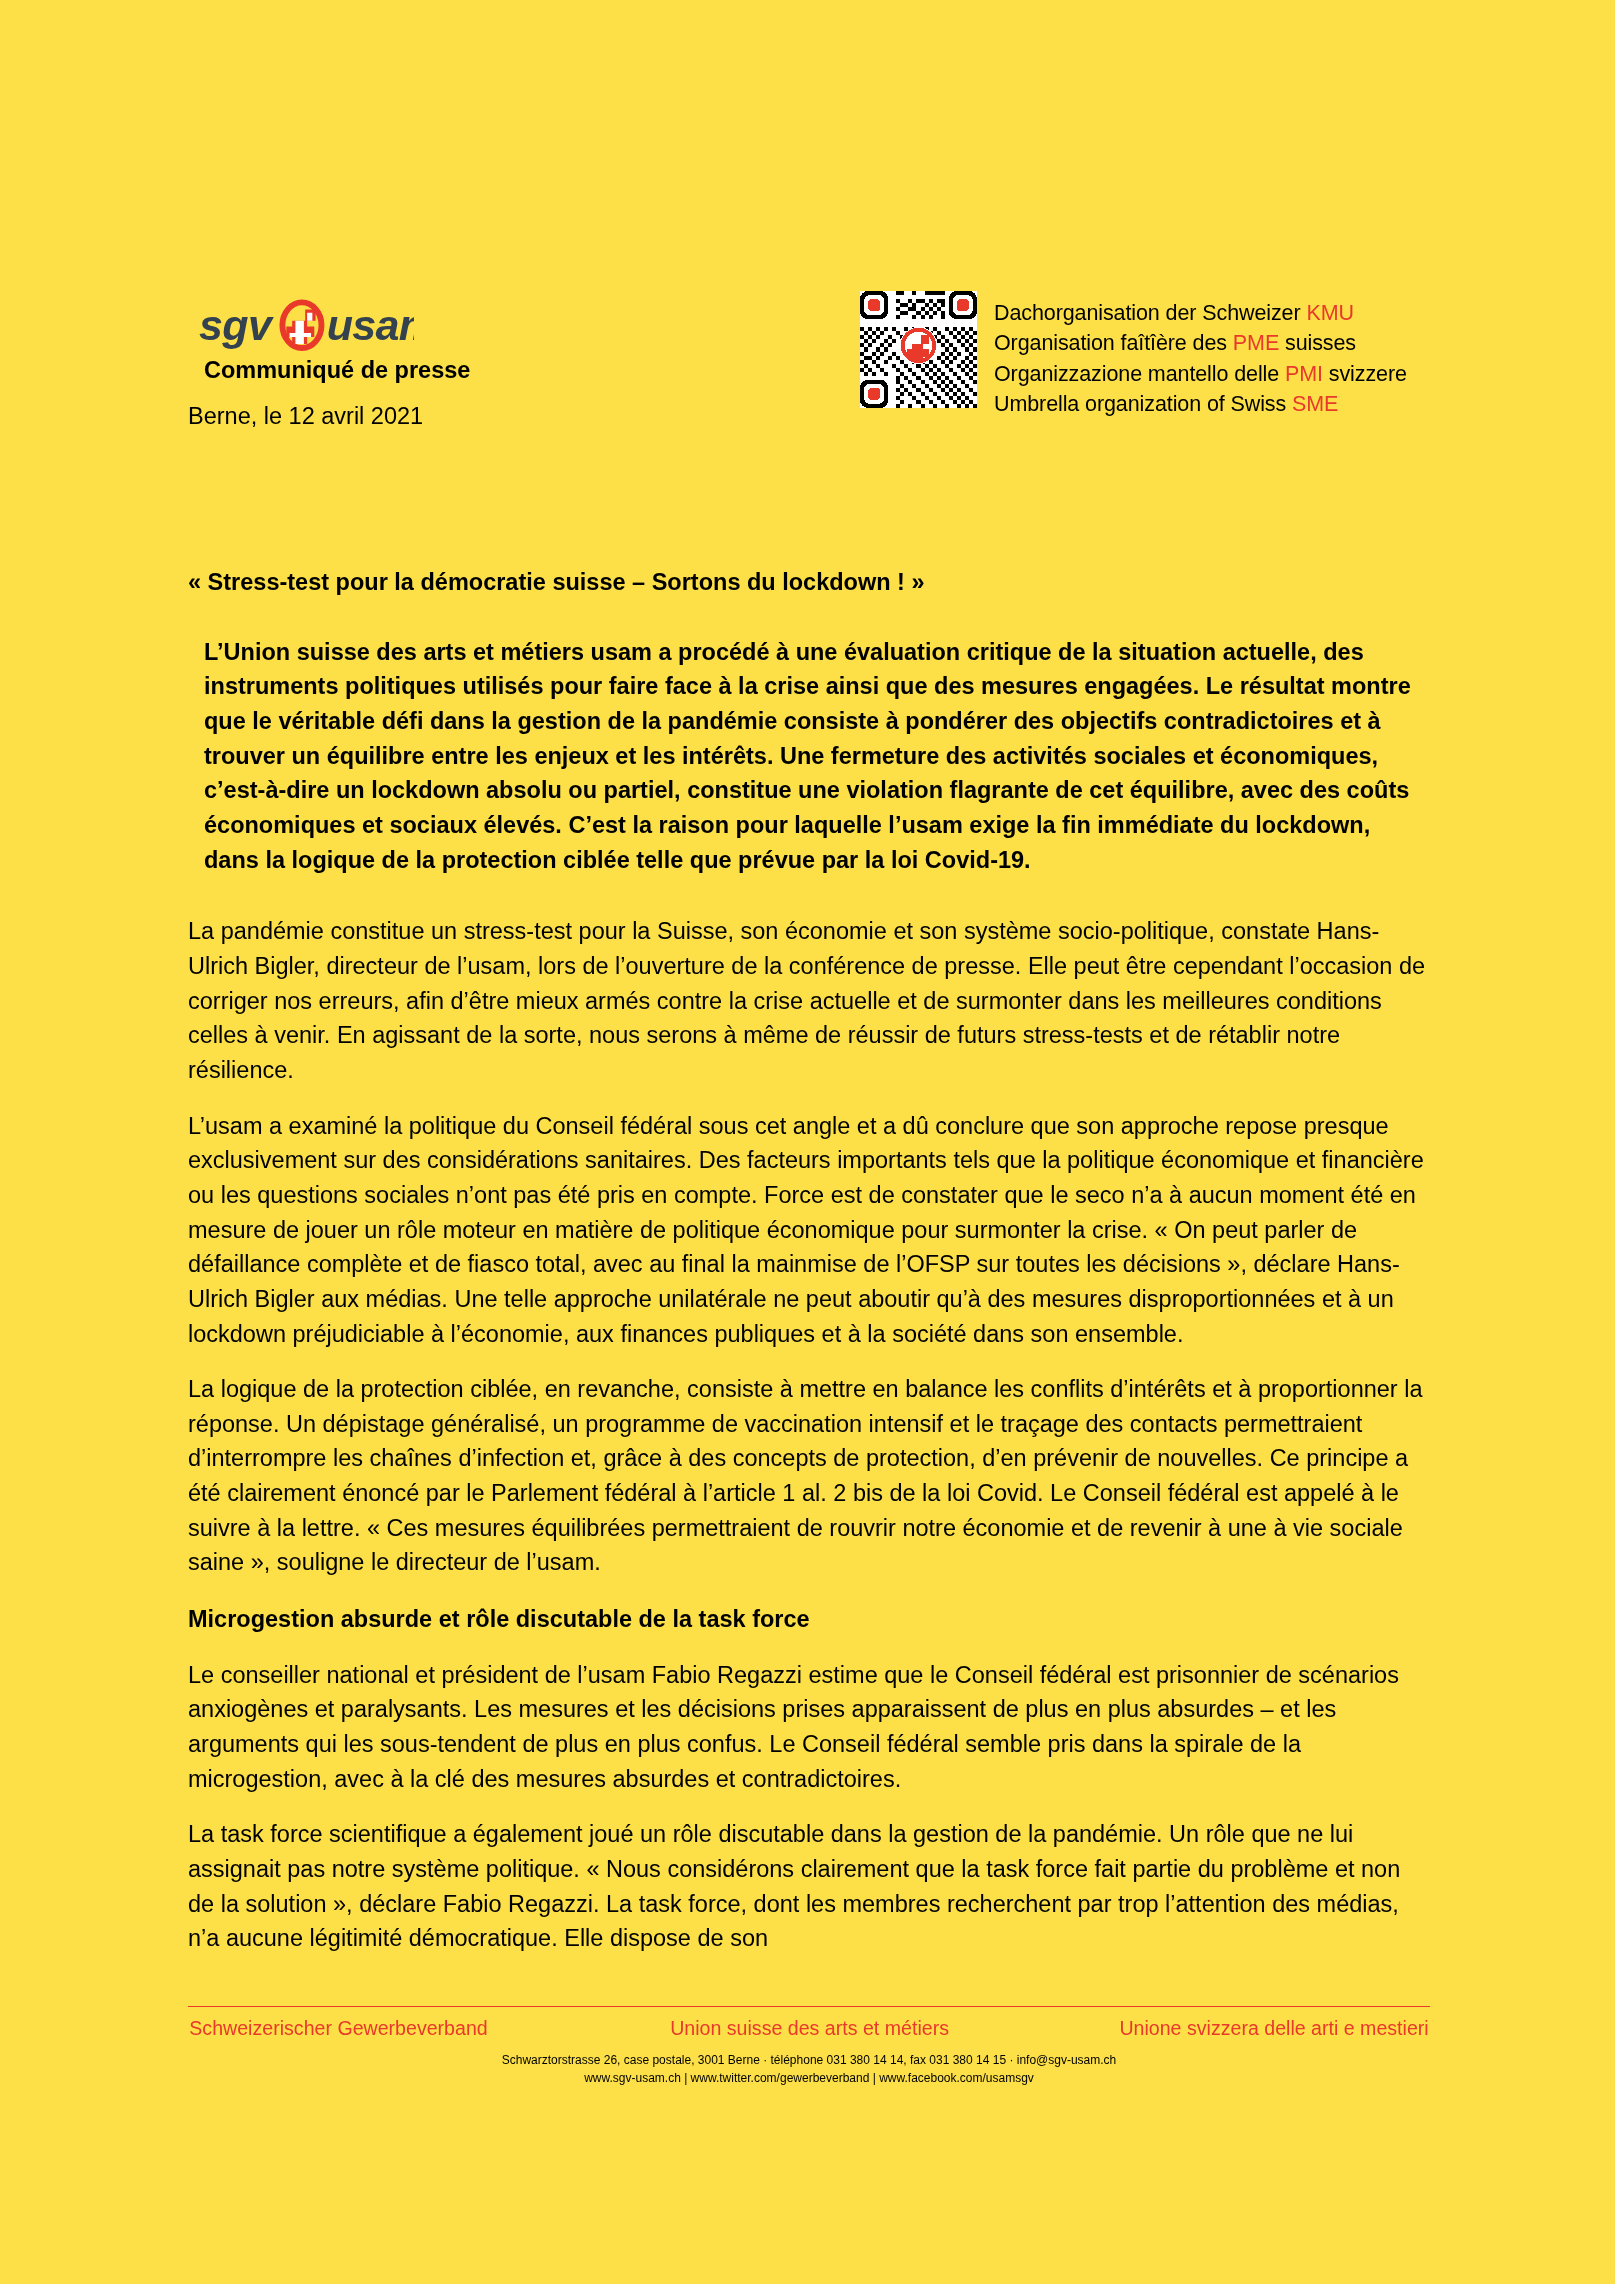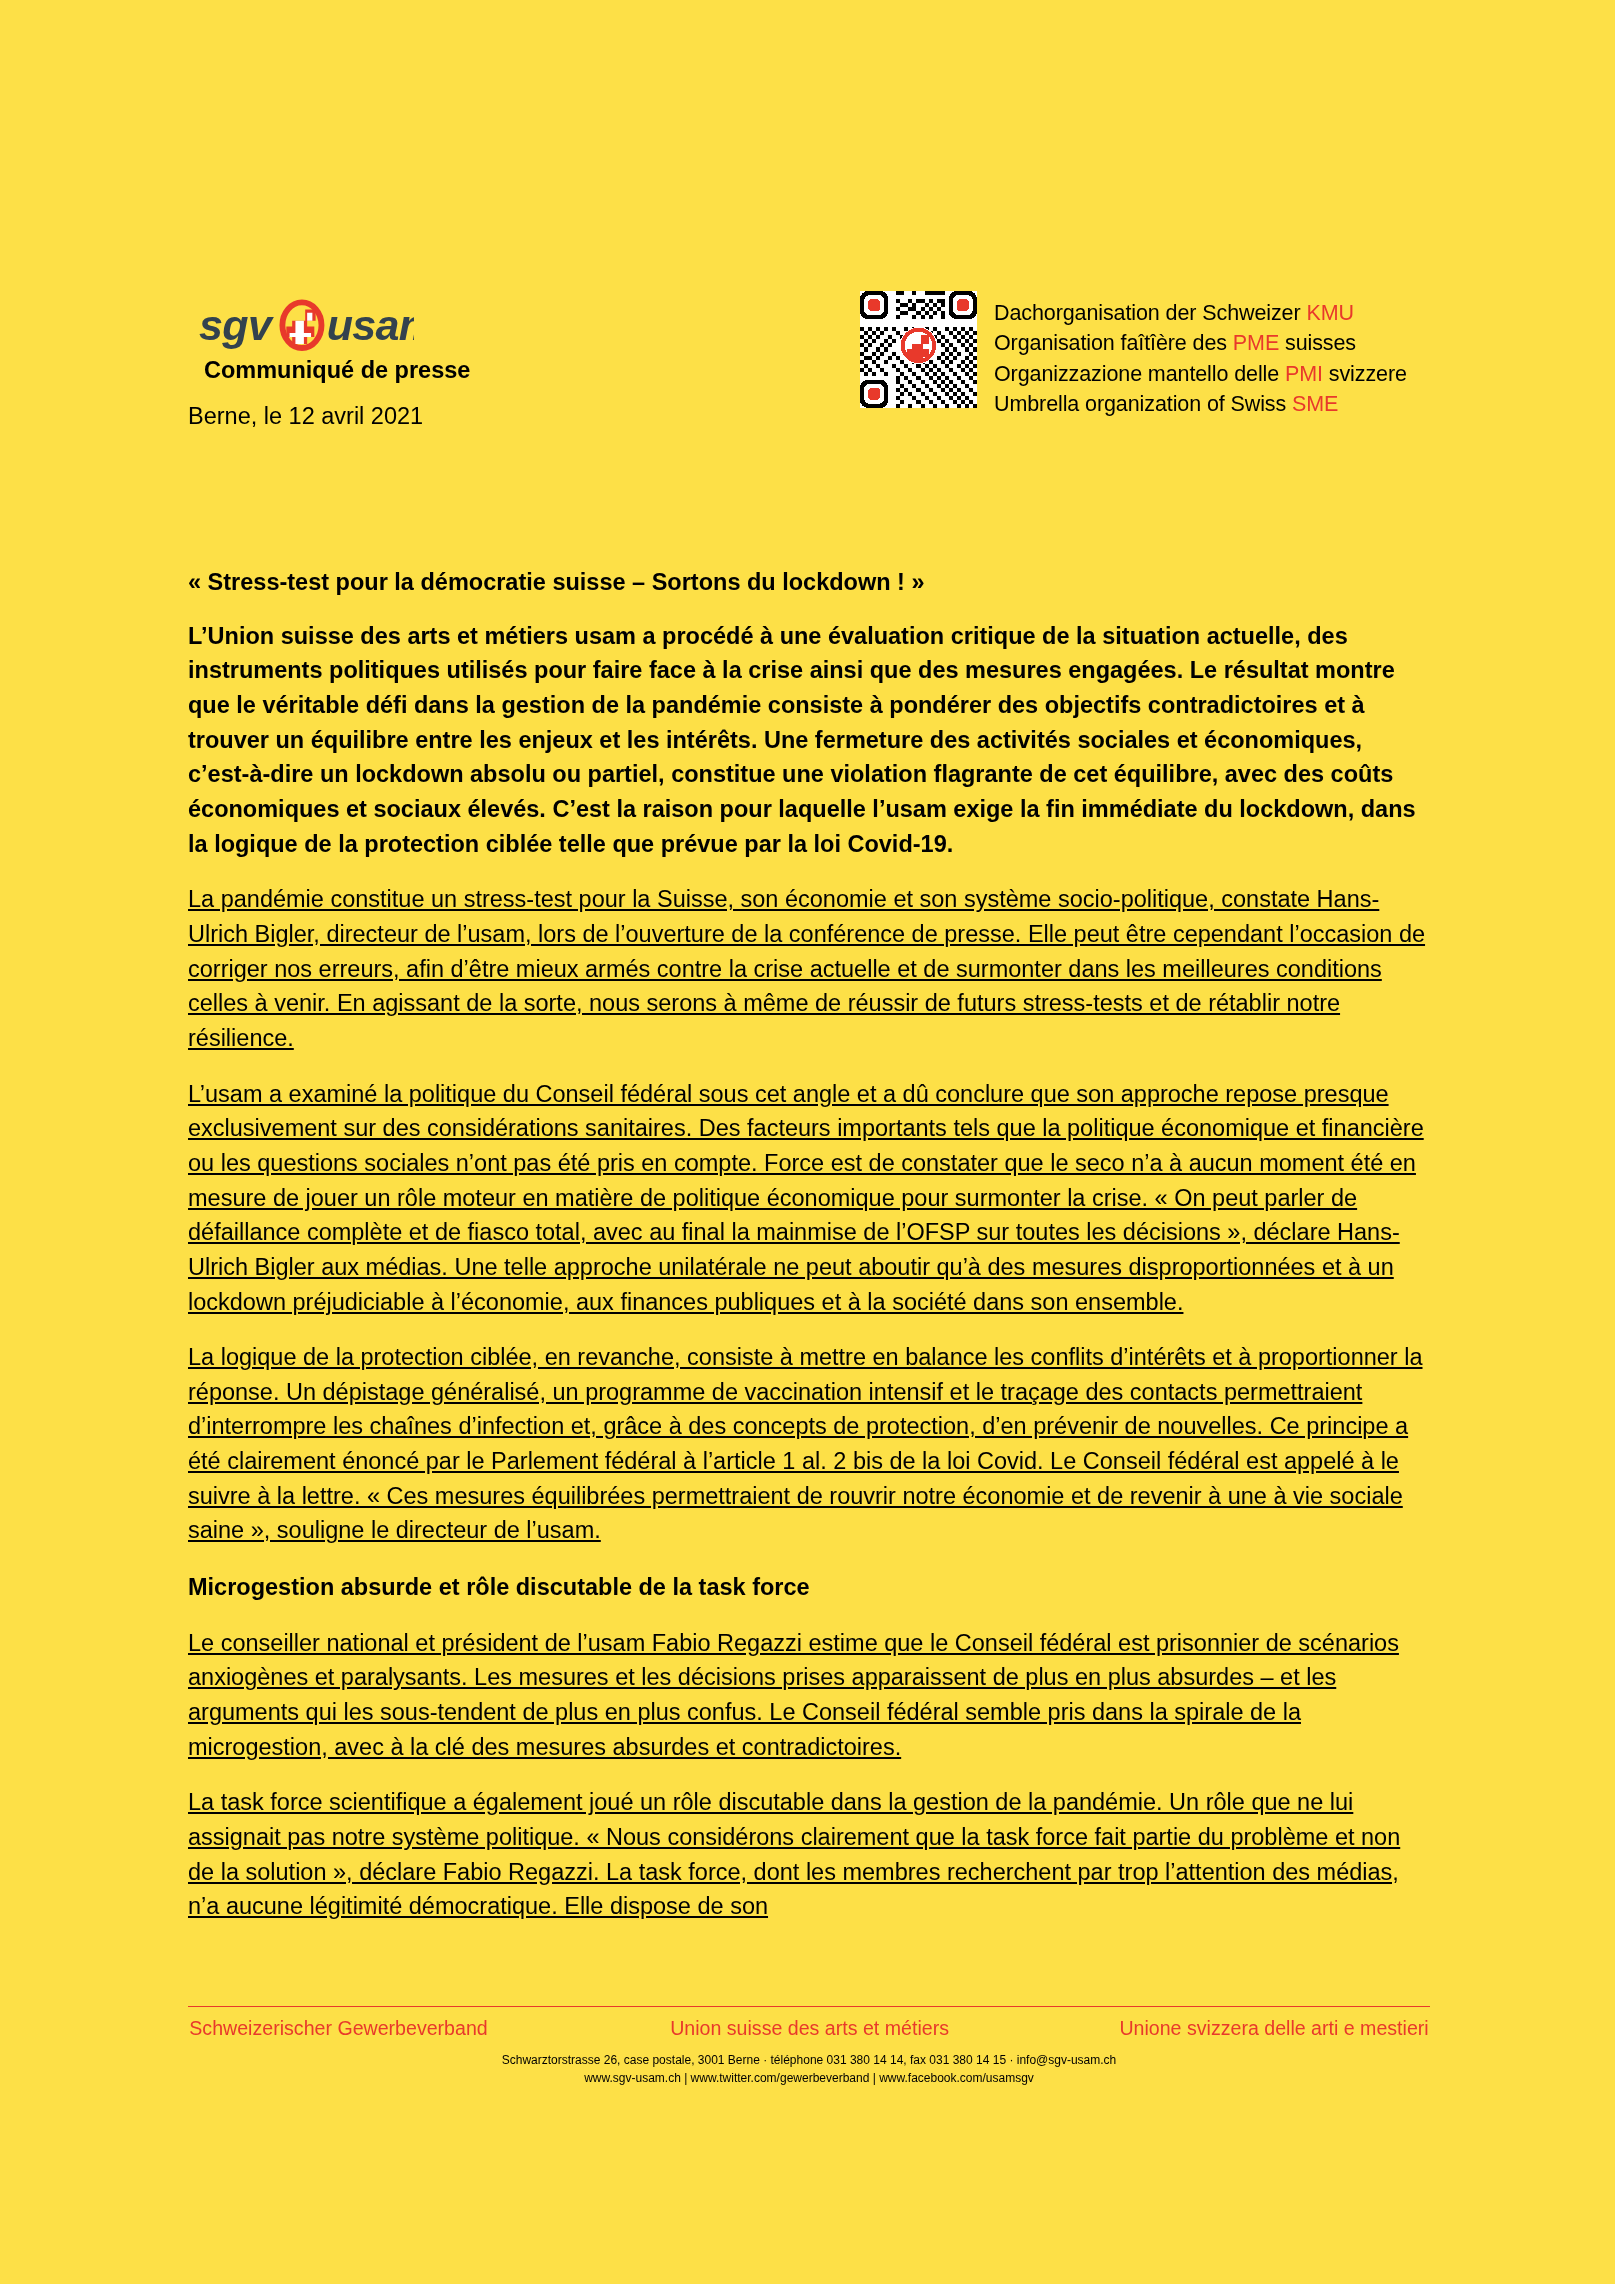--- a/index.html
+++ b/index.html
@@ -91,33 +91,32 @@
     font-weight: bold;
     margin: 0;
     padding-top: 136px;
     line-height: 1.3;
   }
 
   .lead {
     font-size: 23.5px;
     font-weight: bold;
     line-height: 1.475;
-    margin: 0;
+    margin: 16px;
     padding-top: 21px;
     text-align: left;
   }
 
   p.body-par {
     font-size: 23.5px;
     font-weight: normal;
     line-height: 1.475;
     margin: 0;
     padding-top: 21px;
     text-align: left;
-    text-decoration: underline;
   }
 
   h2.subhead {
     font-size: 23.5px;
     font-weight: bold;
     line-height: 1.475;
     margin: 0;
     padding-top: 22px;
   }
 

